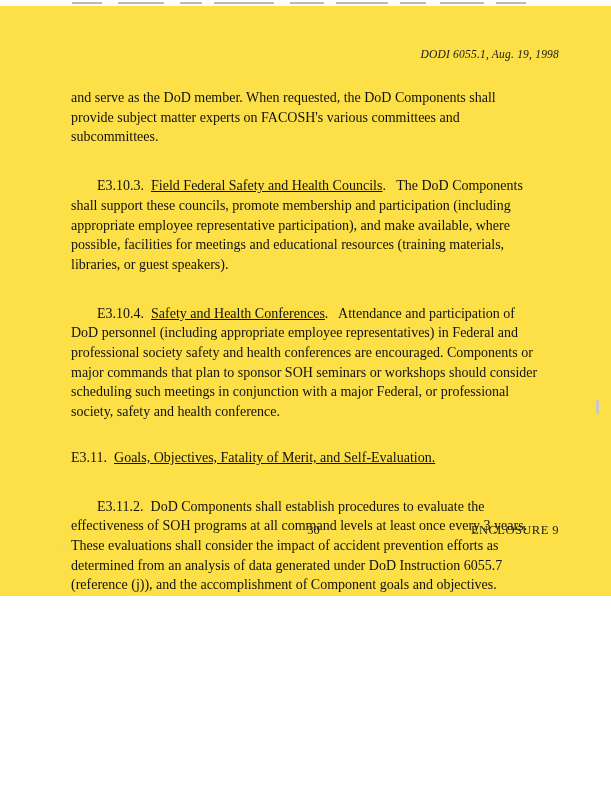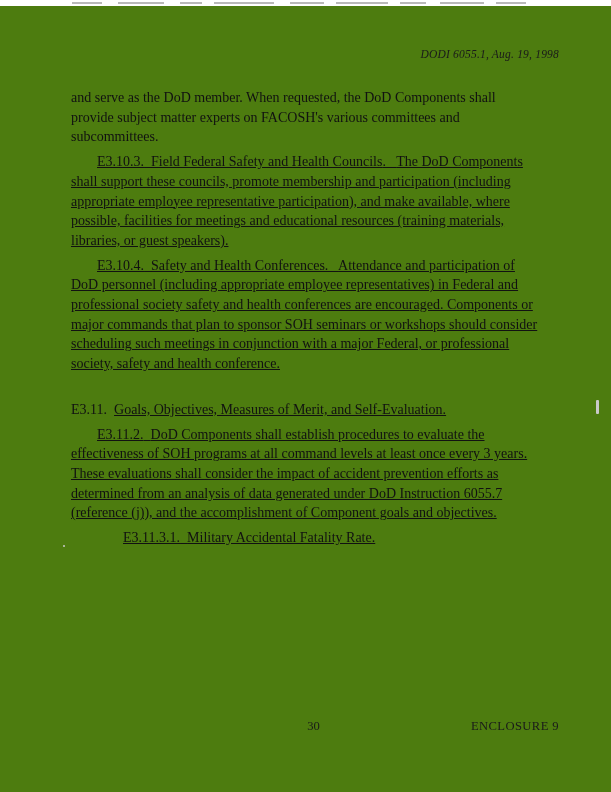--- a/index.html
+++ b/index.html
@@ -3,22 +3,22 @@
 <meta charset="utf-8">
 <style>
   html, body {
     margin: 0;
     padding: 0;
     background: #ffffff;
   }
   .page {
     position: relative;
     width: 611px;
-    height: 792px;
-    background: #4d7c0f;
+    height: 596px;
+    background: #fde047;
     font-family: "Liberation Serif", serif;
     color: #1a1a1a;
     overflow: hidden;
   }
   .top-edge {
     position: absolute;
     top: 0;
     left: 0;
     width: 611px;
     height: 6px;
@@ -46,21 +46,21 @@
     top: 88px;
     width: 468px;
   }
   p {
     margin: 0 0 0 0;
     font-size: 14px;
     line-height: 19.7px;
     text-align: left;
     color: #111111;
   }
-  p.gap-med { margin-top: 5px; text-decoration: underline; }
+  p.gap-med { margin-top: 29px; }
   p.gap-large { margin-top: 26px; }
   .indent { text-indent: 26px; }
   .u {
     text-decoration: underline;
   }
   .sub {
     margin-left: 52px;
     text-indent: 0;
   }
   .footer-page {
@@ -109,21 +109,21 @@
   <div class="header">DODI 6055.1, Aug. 19, 1998</div>
 
   <div class="content">
 
     <p>and serve as the DoD member.   When requested, the DoD Components shall provide subject matter experts on FACOSH's various committees and subcommittees.</p>
 
     <p class="gap-med indent"><span>E3.10.3.</span>&nbsp; <span class="u">Field Federal Safety and Health Councils</span>.&nbsp;&nbsp; <span>The DoD Components shall support these councils, promote membership and participation (including appropriate employee representative participation), and make available, where possible, facilities for meetings and educational resources (training materials, libraries, or guest speakers).</span></p>
 
     <p class="gap-med indent"><span>E3.10.4.</span>&nbsp; <span class="u">Safety and Health Conferences</span>.&nbsp;&nbsp; <span>Attendance and participation of DoD personnel (including appropriate employee representatives) in Federal and professional society safety and health conferences are encouraged.   Components or major commands that plan to sponsor SOH seminars or workshops should consider scheduling such meetings in conjunction with a major Federal, or professional society, safety and health conference.</span></p>
 
-    <p class="gap-large"><span>E3.11.</span>&nbsp; <span class="u">Goals, Objectives, Measures of Merit, and Self-Evaluation.</span></p>
+    <p class="gap-large"><span>E3.11.</span>&nbsp; <span class="u">Goals, Objectives, Fatality of Merit, and Self-Evaluation.</span></p>
 
 
     <p class="gap-med indent"><span>E3.11.2.</span>&nbsp; <span>DoD Components shall establish procedures to evaluate the effectiveness of SOH programs at all command levels at least once every 3 years. These evaluations shall consider the impact of accident prevention efforts as determined from an analysis of data generated under DoD Instruction 6055.7 (reference (j)), and the accomplishment of Component goals and objectives.</span></p>
 
 
     <p class="gap-med sub"><span>E3.11.3.1.</span>&nbsp; <span>Military Accidental Fatality Rate.</span></p>
 
   </div>
 
   <div class="footer-page">30</div>

